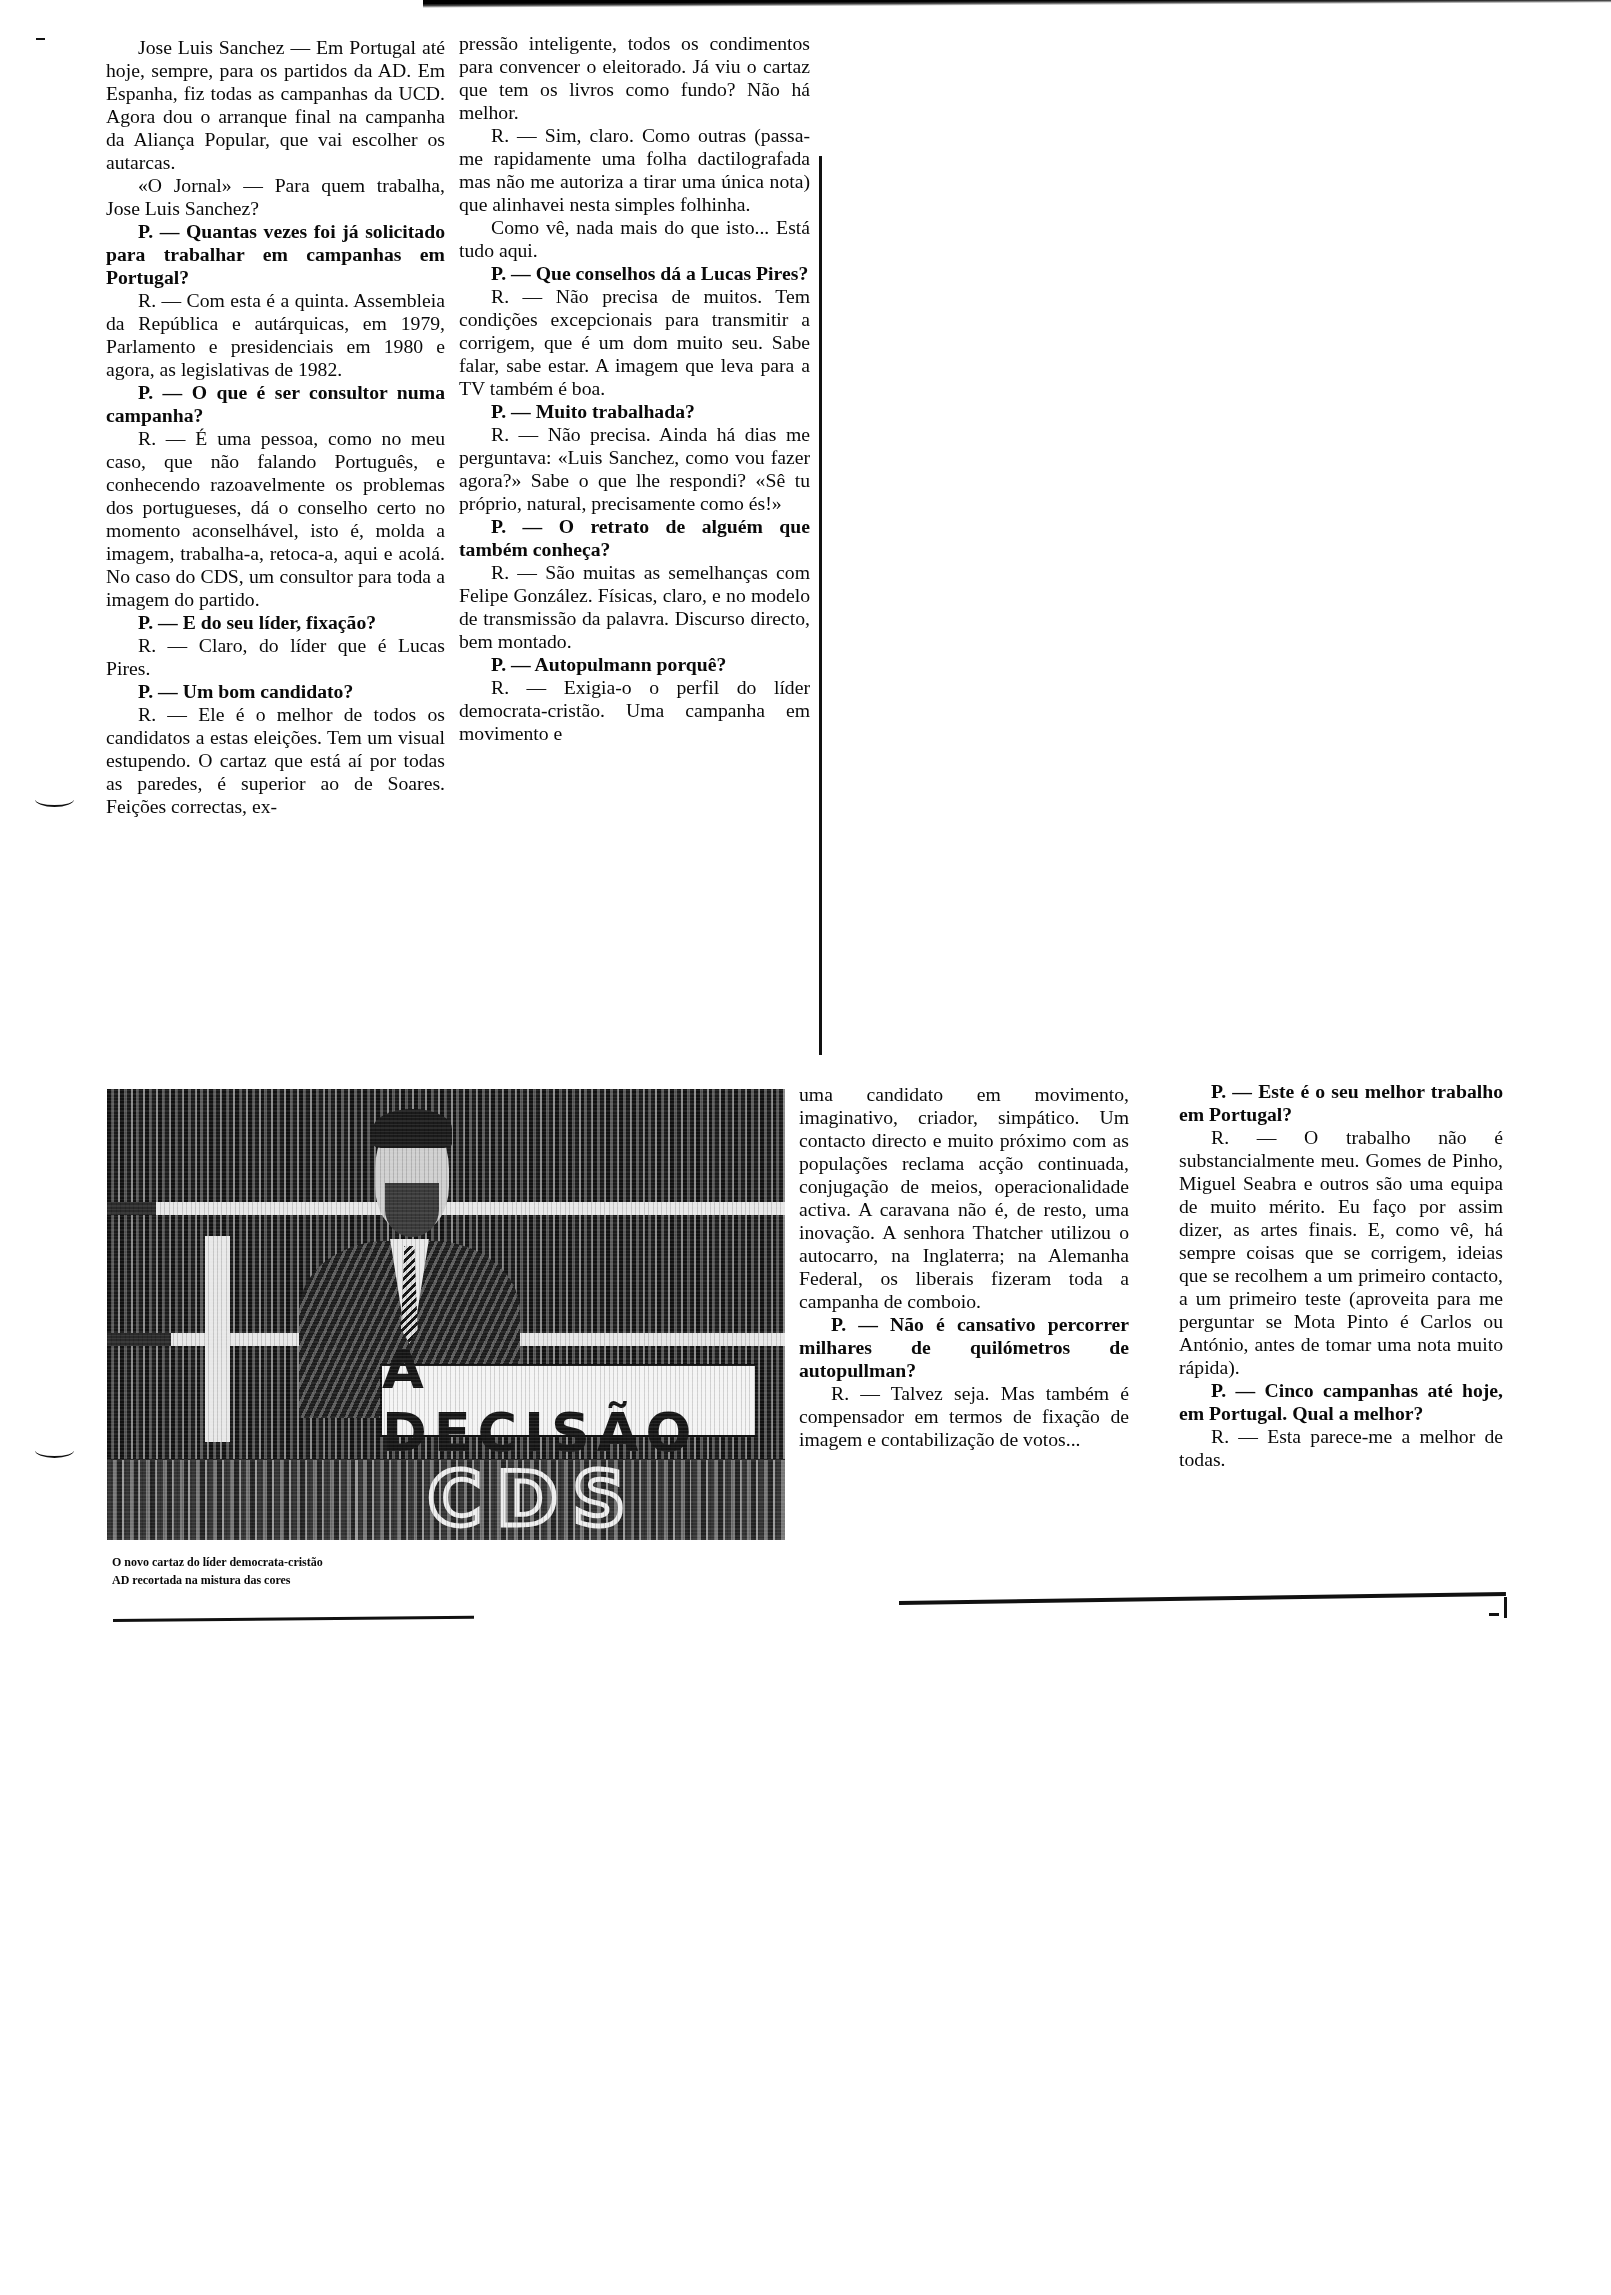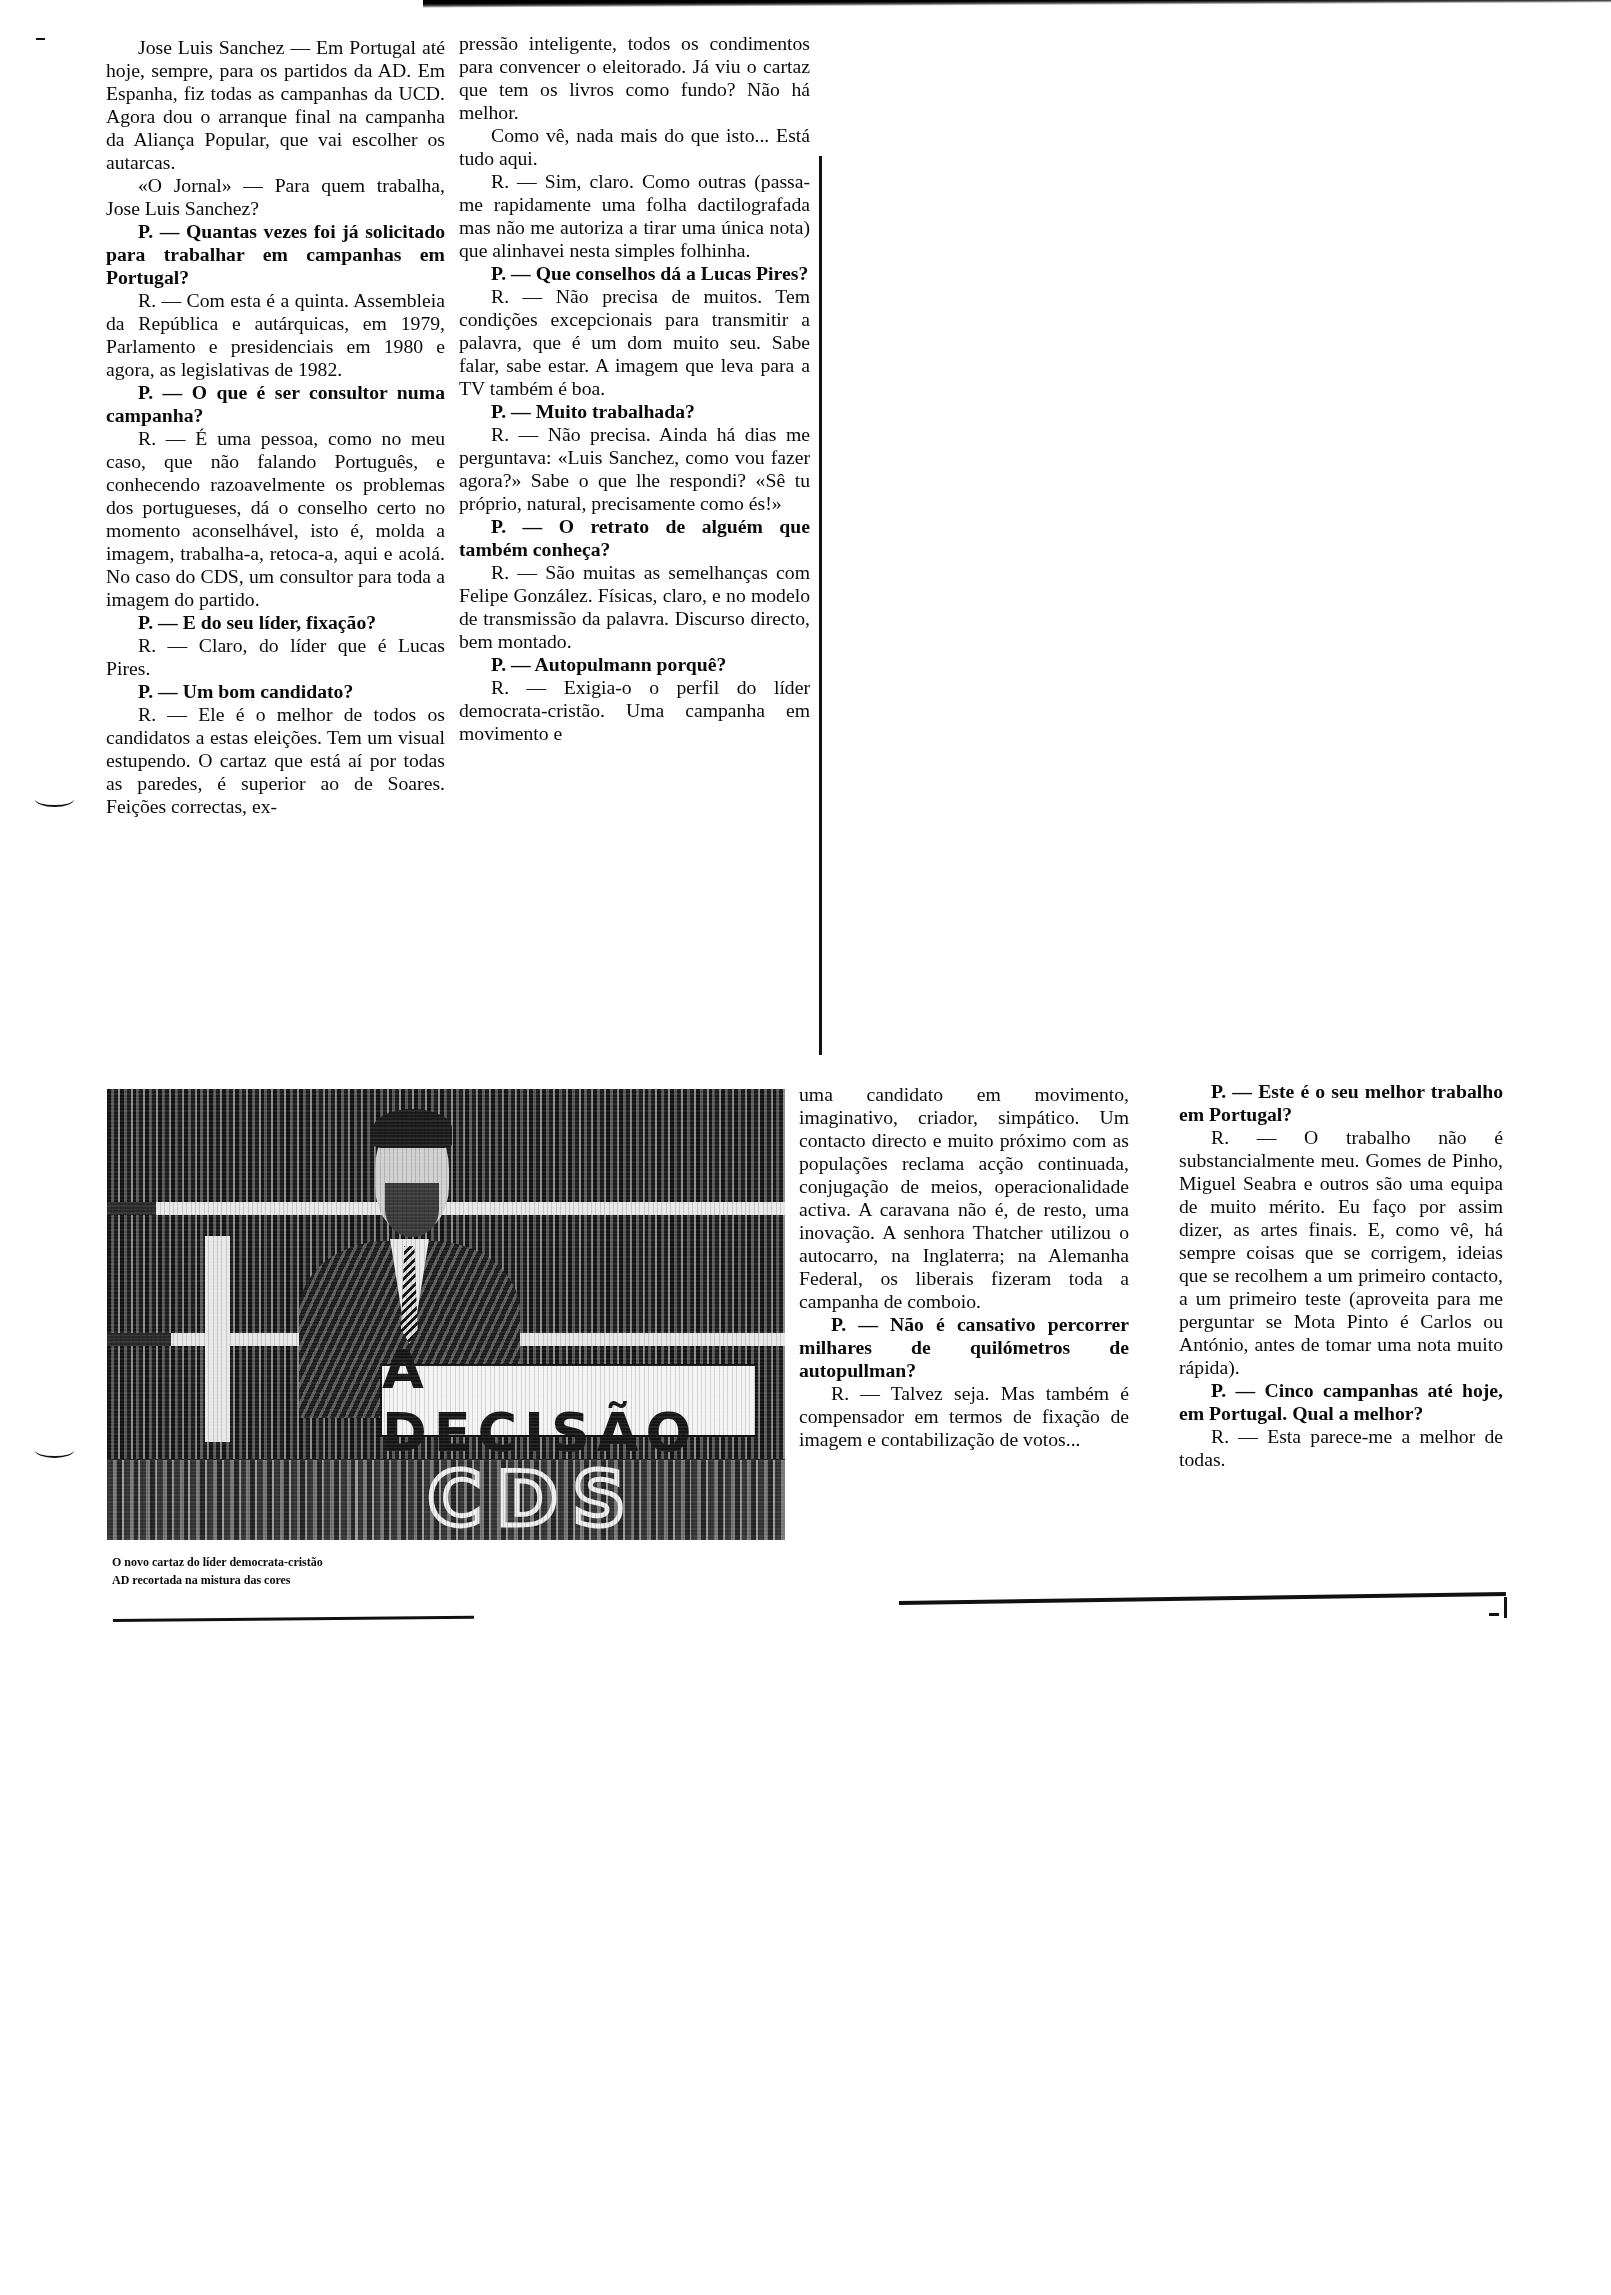--- a/index.html
+++ b/index.html
@@ -60,24 +60,24 @@
     <p>R. — Com esta é a quinta. Assembleia da República e autárquicas, em 1979, Parlamento e presidenciais em 1980 e agora, as legislativas de 1982.</p>
     <p class="q">P. — O que é ser consultor numa campanha?</p>
     <p>R. — É uma pessoa, como no meu caso, que não falando Português, e conhecendo razoavelmente os problemas dos portugueses, dá o conselho certo no momento aconselhável, isto é, molda a imagem, trabalha-a, retoca-a, aqui e acolá. No caso do CDS, um consultor para toda a imagem do partido.</p>
     <p class="q">P. — E do seu líder, fixação?</p>
     <p>R. — Claro, do líder que é Lucas Pires.</p>
     <p class="q">P. — Um bom candidato?</p>
     <p>R. — Ele é o melhor de todos os candidatos a estas eleições. Tem um visual estupendo. O cartaz que está aí por todas as paredes, é superior ao de Soares. Feições correctas, ex-</p>
   </div>
 <div class="col" id="col2">
     <p class="noindent">pressão inteligente, todos os condimentos para convencer o eleitorado. Já viu o cartaz que tem os livros como fundo? Não há melhor.</p>
+    <p>R. — Sim, claro. Como outras (passa-me rapidamente uma folha dactilografada mas não me autoriza a tirar uma única nota) que alinhavei nesta simples folhinha.</p>
     <p>Como vê, nada mais do que isto... Está tudo aqui.</p>
-    <p>R. — Sim, claro. Como outras (passa-me rapidamente uma folha dactilografada mas não me autoriza a tirar uma única nota) que alinhavei nesta simples folhinha.</p>
     <p class="q">P. — Que conselhos dá a Lucas Pires?</p>
-    <p>R. — Não precisa de muitos. Tem condições excepcionais para transmitir a palavra, que é um dom muito seu. Sabe falar, sabe estar. A imagem que leva para a TV também é boa.</p>
+    <p>R. — Não precisa de muitos. Tem condições excepcionais para transmitir a corrigem, que é um dom muito seu. Sabe falar, sabe estar. A imagem que leva para a TV também é boa.</p>
     <p class="q">P. — Muito trabalhada?</p>
     <p>R. — Não precisa. Ainda há dias me perguntava: «Luis Sanchez, como vou fazer agora?» Sabe o que lhe respondi? «Sê tu próprio, natural, precisamente como és!»</p>
     <p class="q">P. — O retrato de alguém que também conheça?</p>
     <p>R. — São muitas as semelhanças com Felipe González. Físicas, claro, e no modelo de transmissão da palavra. Discurso directo, bem montado.</p>
     <p class="q">P. — Autopulmann porquê?</p>
     <p>R. — Exigia-o o perfil do líder democrata-cristão. Uma campanha em movimento e</p>
   </div>
 <div class="vrule"></div>
 
 <div class="photo">

